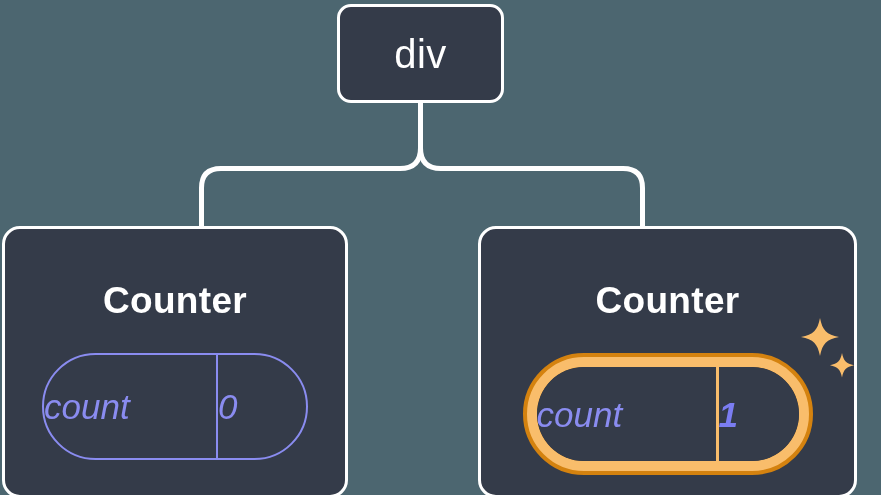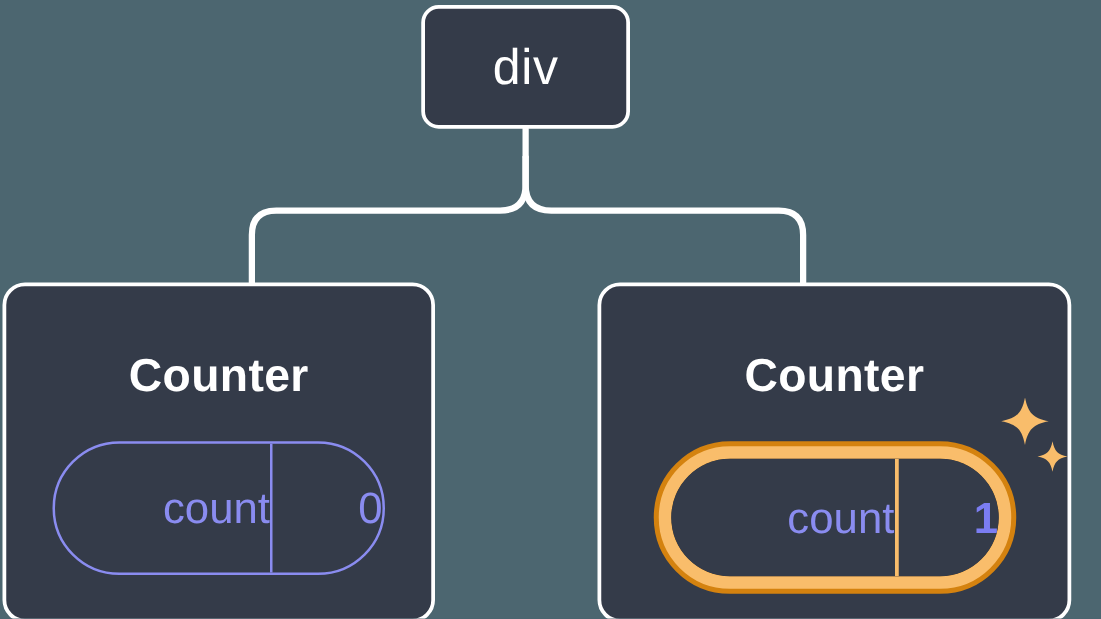--- a/index.html
+++ b/index.html
@@ -87,22 +87,23 @@
     border-radius: 999px;
     height: 107px;
   }
   .pill.plain {
     width: 266px;
     border: 2px solid #8a8cf0;
   }
   .pill .cell {
     display: flex;
     align-items: center;
-    justify-content: flex-end;
-    box-sizing: border-box;
+    justify-content: flex-start;
+    box-sizing: border-box;
+    font-style: italic;
   }
   .pill.plain .cell-key {
     width: 174px;
     border-right: 2px solid #8a8cf0;
   }
   .pill.plain .cell-val {
     flex: 1;
   }
   .pill.plain .key-text {
     color: #8a8cf0;

